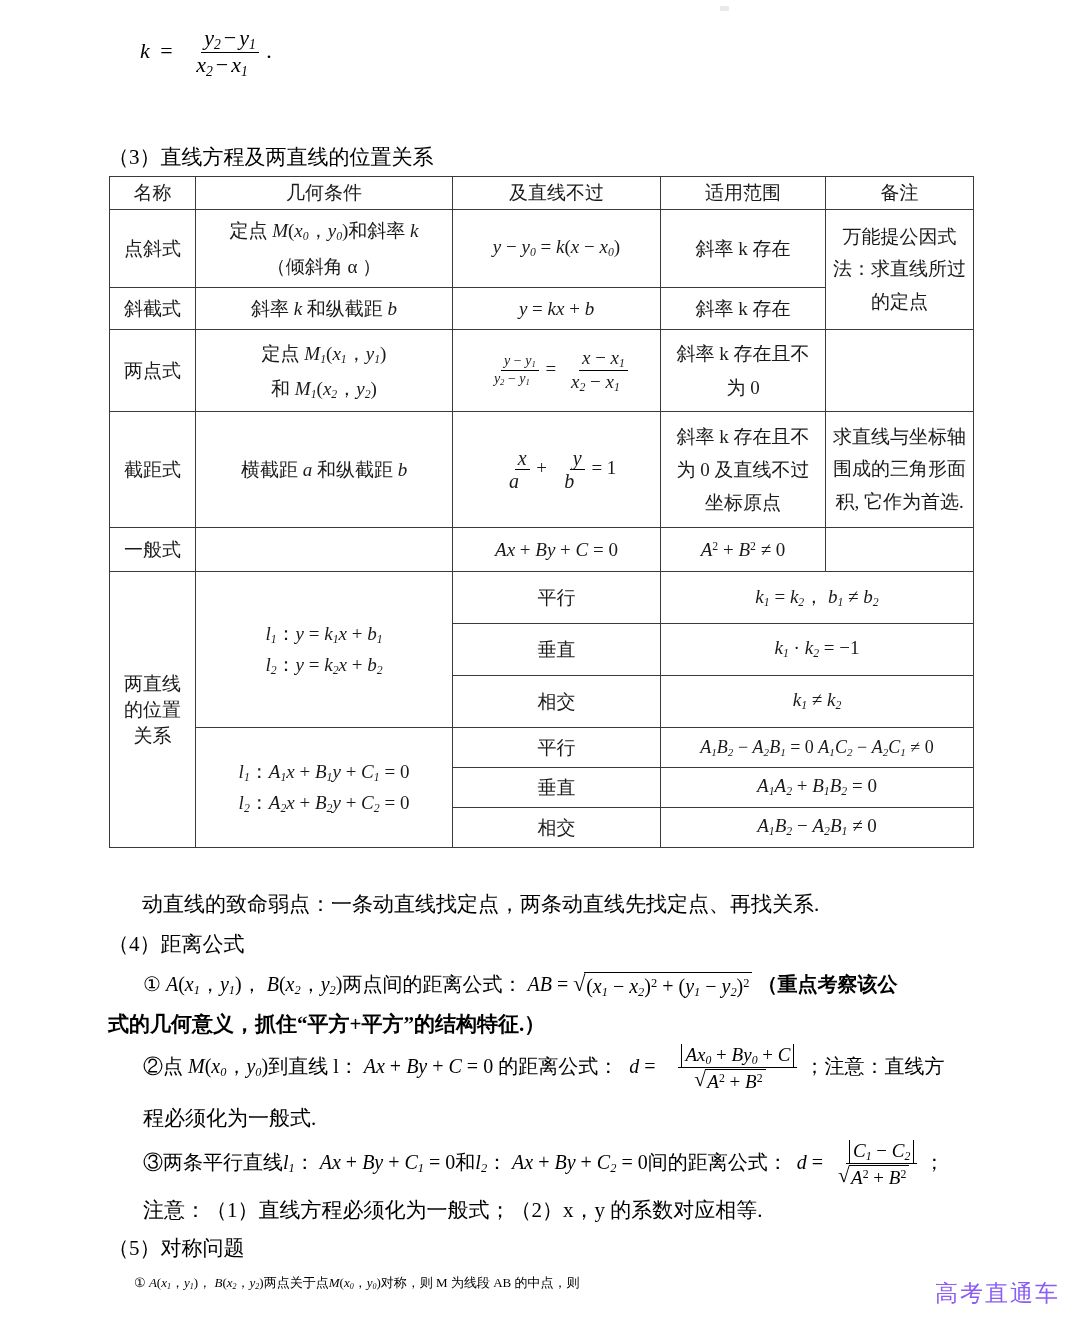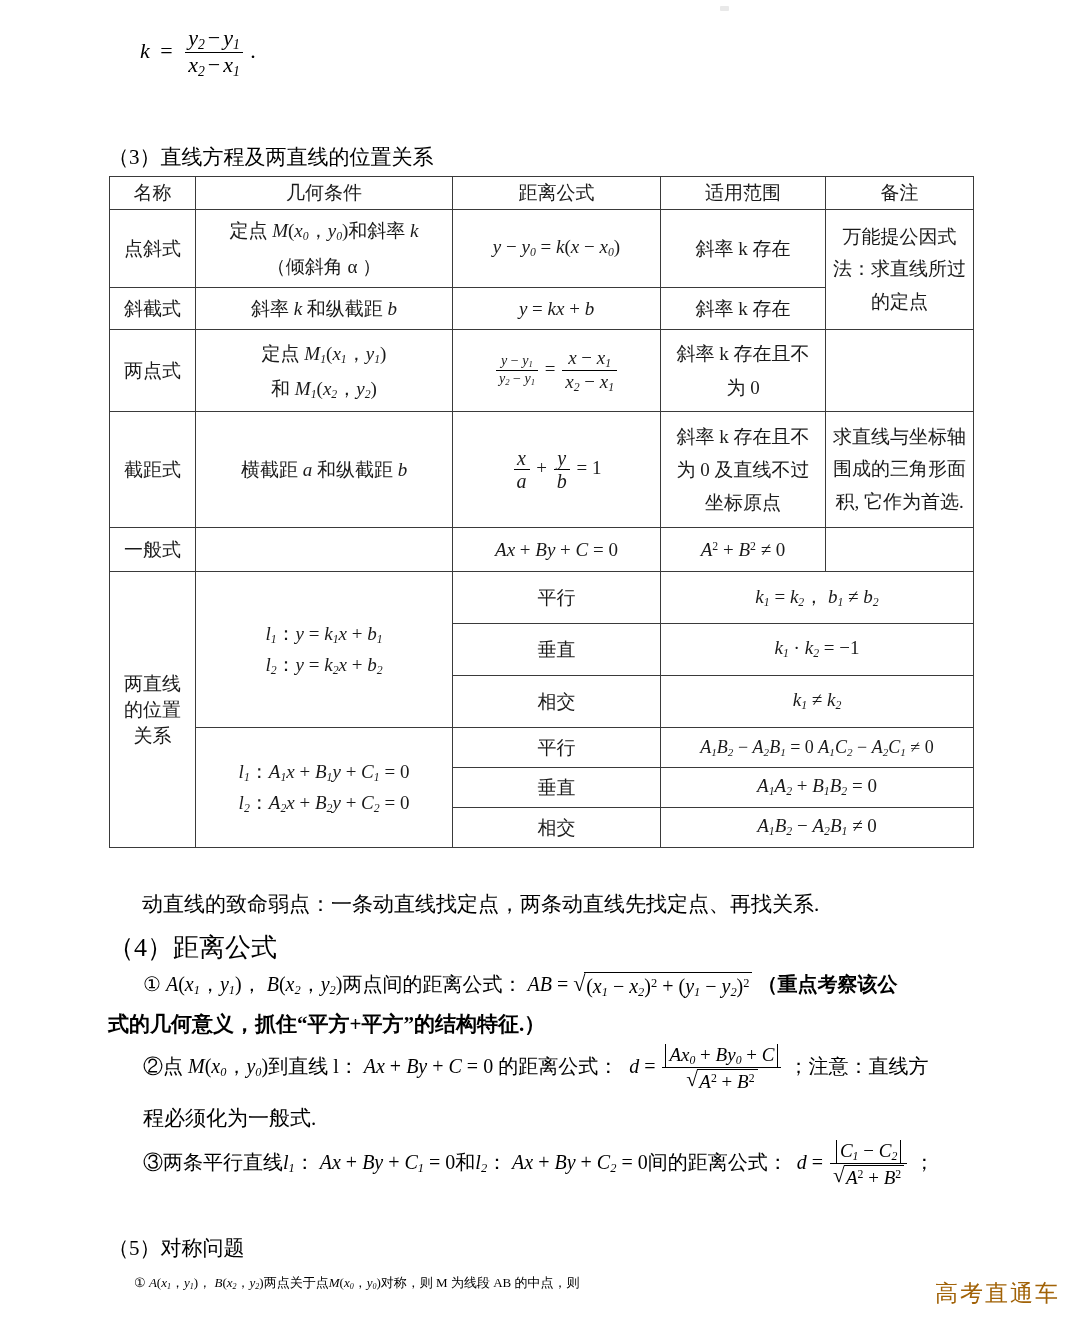--- a/index.html
+++ b/index.html
@@ -12,21 +12,21 @@
     overflow:hidden;
   }
   .page{position:relative;width:1080px;height:1327px;padding:0;box-sizing:border-box;}
 
   
   .m{font-family:"Liberation Serif","DejaVu Serif",serif;font-style:italic;}
   .up{font-style:normal;}
   .sub{font-size:.62em;vertical-align:-0.28em;font-style:italic;}
   .sup{font-size:.62em;vertical-align:0.52em;font-style:normal;}
   .frac{display:inline-block;vertical-align:middle;text-align:center;margin:0 2px;line-height:1.12;}
-  .frac .n{display:block;padding:0 3px;border-bottom:1.3px solid #000;}
+  .frac .n{display:block;padding:0 3px;border-bottom:1.3px solid #000;margin-left:16px;}
   .frac .d{display:block;padding:0 3px;text-align:center;}
   .sqrt{display:inline-block;vertical-align:middle;position:relative;padding-left:11px;}
   .sqrt::before{content:"\221A";position:absolute;left:0;top:-1px;font-size:1.12em;font-style:normal;}
   .sqrt .rad{display:inline-block;border-top:1.2px solid #000;padding:1px 3px 0 2px;}
   .abs{display:inline-block;border-left:1.2px solid #000;border-right:1.2px solid #000;padding:0 3px;}
   .cn{font-family:"Liberation Serif","DejaVu Serif",serif;font-style:normal;}
 
   
   .line{font-size:20.5px;line-height:1.55;}
   .bold-cn{font-weight:bold;}
@@ -58,21 +58,21 @@
   .hdr td{font-size:22px;color:#000;padding:6px 4px;}
   .rowname{font-weight:bold;font-size:21px;color:#000;}
   .noteb{font-weight:bold;font-size:20px;color:#000;text-align:left;line-height:1.72;}
   .noten{font-size:19px;color:#222;text-align:left;line-height:1.72;}
   .geo-left{text-align:left;line-height:1.85;}
   .rng{line-height:1.75;}
 
   
   .wm{
     position:absolute;right:20px;bottom:18px;
-    font-size:23px;color:#a16207;letter-spacing:2px;
+    font-size:23px;color:#8b5cf6;letter-spacing:2px;
     font-family:"Liberation Sans","DejaVu Sans",sans-serif;
     white-space:nowrap;
   }
   .spk{position:absolute;left:720px;top:6px;width:9px;height:5px;background:#e9e9e9;border-radius:1px;}
 </style>
 </head>
 <body>
 
 <div class="page">
 
@@ -101,21 +101,21 @@
         <col class="c-geo">
         <col class="c-eq">
         <col class="c-range">
         <col class="c-note">
     </colgroup>
     <tbody>
 
       <tr class="hdr">
         <td>名称</td>
         <td>几何条件</td>
-        <td>距离公式</td>
+        <td>及直线不过</td>
         <td>适用范围</td>
         <td>备注</td>
       </tr>
 
       <tr style="height:78px;">
         <td class="rowname">点斜式</td>
         <td class="geo-left">
           <div><span class="cn">定点 </span><span class="m">M</span><span class="up">(</span><span class="m">x</span><span class="sub">0</span><span class="up">，</span><span class="m">y</span><span class="sub">0</span><span class="up">)</span><span class="cn">和斜率 </span><span class="m">k</span></div>
           <div class="cn">（倾斜角 α ）</div>
         </td>
@@ -256,21 +256,21 @@
         <td>相交</td>
         <td colspan="2">
           <span class="m">A</span><span class="sub">1</span><span class="m">B</span><span class="sub">2</span><span class="up"> − </span><span class="m">A</span><span class="sub">2</span><span class="m">B</span><span class="sub">1</span><span class="up"> ≠ 0</span>
         </td>
       </tr>
     </tbody>
   </table>
 
   <div class="abs-b line" style="left:142px;top:888px;font-size:21px;">动直线的致命弱点：一条动直线找定点，两条动直线先找定点、再找关系.</div>
 
-  <div class="abs-b line" style="left:108px;top:928px;font-size:26px;">（4）距离公式</div>
+  <div class="abs-b line" style="left:108px;top:928px;font-size:21px;">（4）距离公式</div>
 
   <div class="abs-b" style="left:143px;top:972px;font-size:20px;width:900px;line-height:1.2;">
     <span>①</span>
     <span class="m">A</span><span class="up">(</span><span class="m">x</span><span class="sub">1</span><span class="up">，</span><span class="m">y</span><span class="sub">1</span><span class="up">)，</span>
     <span class="m">B</span><span class="up">(</span><span class="m">x</span><span class="sub">2</span><span class="up">，</span><span class="m">y</span><span class="sub">2</span><span class="up">)</span><span class="cn">两点间的距离公式：</span>
     <span class="m">AB</span><span class="up"> = </span>
     <span class="sqrt"><span class="rad"><span class="up">(</span><span class="m">x</span><span class="sub">1</span><span class="up"> − </span><span class="m">x</span><span class="sub">2</span><span class="up">)</span><span class="sup">2</span><span class="up"> + (</span><span class="m">y</span><span class="sub">1</span><span class="up"> − </span><span class="m">y</span><span class="sub">2</span><span class="up">)</span><span class="sup">2</span></span></span>
     <span class="bold-cn cn">（重点考察该公</span>
   </div>
   <div class="abs-b line bold-cn" style="left:108px;top:1008px;font-size:21px;">式的几何意义，抓住“平方+平方”的结构特征.）</div>
@@ -293,20 +293,21 @@
     <span class="m">Ax</span><span class="up"> + </span><span class="m">By</span><span class="up"> + </span><span class="m">C</span><span class="sub">1</span><span class="up"> = 0</span><span class="cn">和</span><span class="m">l</span><span class="sub">2</span><span class="up">：</span>
     <span class="m">Ax</span><span class="up"> + </span><span class="m">By</span><span class="up"> + </span><span class="m">C</span><span class="sub">2</span><span class="up"> = 0</span><span class="cn">间的距离公式：</span>
     <span class="m" style="margin-left:4px;">d</span><span class="up"> = </span>
     <span class="frac" style="font-size:19px;">
       <span class="n"><span class="abs"><span class="m">C</span><span class="sub">1</span><span class="up"> − </span><span class="m">C</span><span class="sub">2</span></span></span>
       <span class="d"><span class="sqrt"><span class="rad"><span class="m">A</span><span class="sup">2</span><span class="up"> + </span><span class="m">B</span><span class="sup">2</span></span></span></span>
     </span>
     <span class="cn">；</span>
   </div>
 
+  <div class="abs-b line" style="left:143px;top:1194px;font-size:21px;">注意：（1）直线方程必须化为一般式；（2）x，y 的系数对应相等.</div>
 
   <div class="abs-b line" style="left:108px;top:1232px;font-size:21px;">（5）对称问题</div>
 
   <div class="abs-b" style="left:134px;top:1274px;font-size:13px;width:880px;">
     <span>①</span>
     <span class="m">A</span><span class="up">(</span><span class="m">x</span><span class="sub">1</span><span class="up">，</span><span class="m">y</span><span class="sub">1</span><span class="up">)，</span>
     <span class="m">B</span><span class="up">(</span><span class="m">x</span><span class="sub">2</span><span class="up">，</span><span class="m">y</span><span class="sub">2</span><span class="up">)</span><span class="cn">两点关于点</span><span class="m">M</span><span class="up">(</span><span class="m">x</span><span class="sub">0</span><span class="up">，</span><span class="m">y</span><span class="sub">0</span><span class="up">)</span><span class="cn">对称，则 M 为线段 AB 的中点，则</span>
   </div>
 
   <div class="wm">高考直通车</div>

